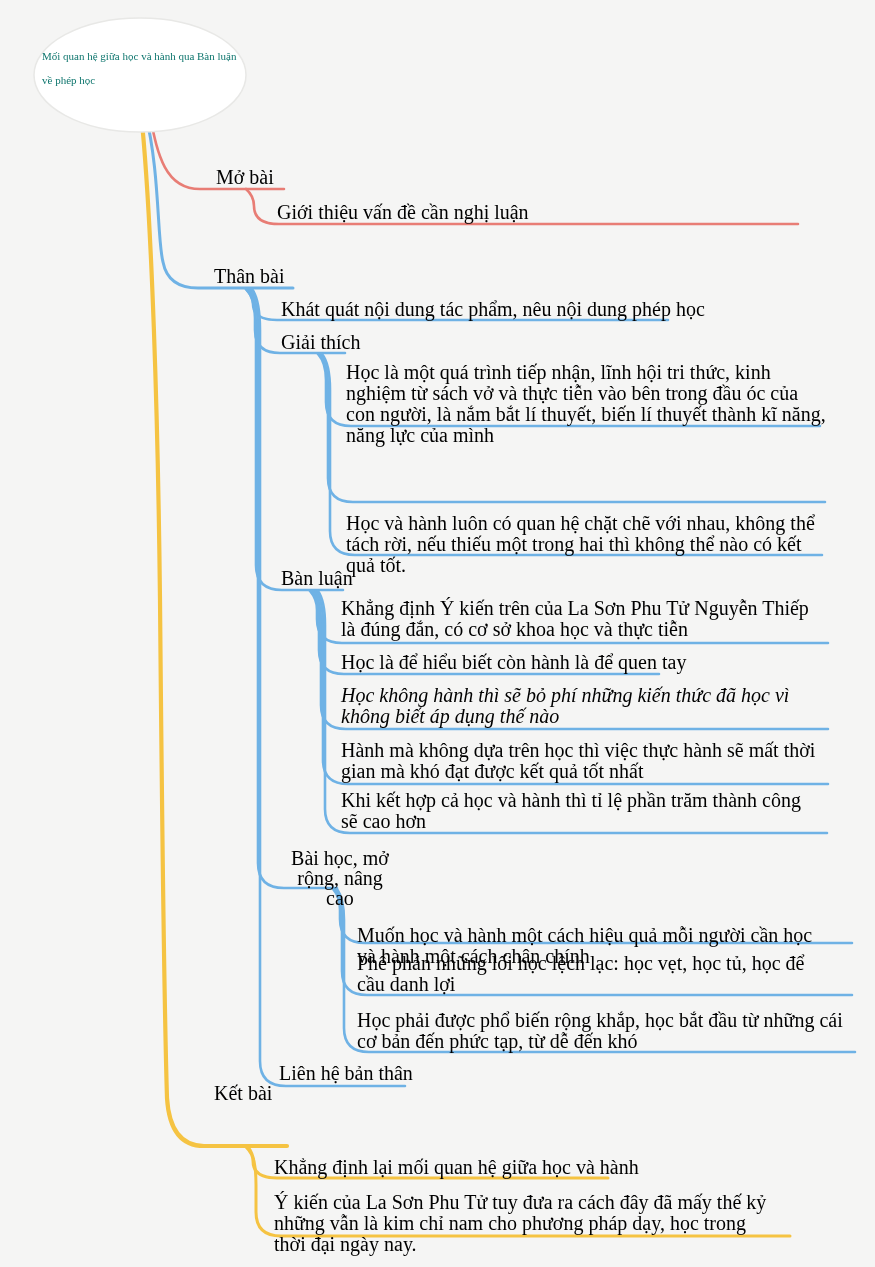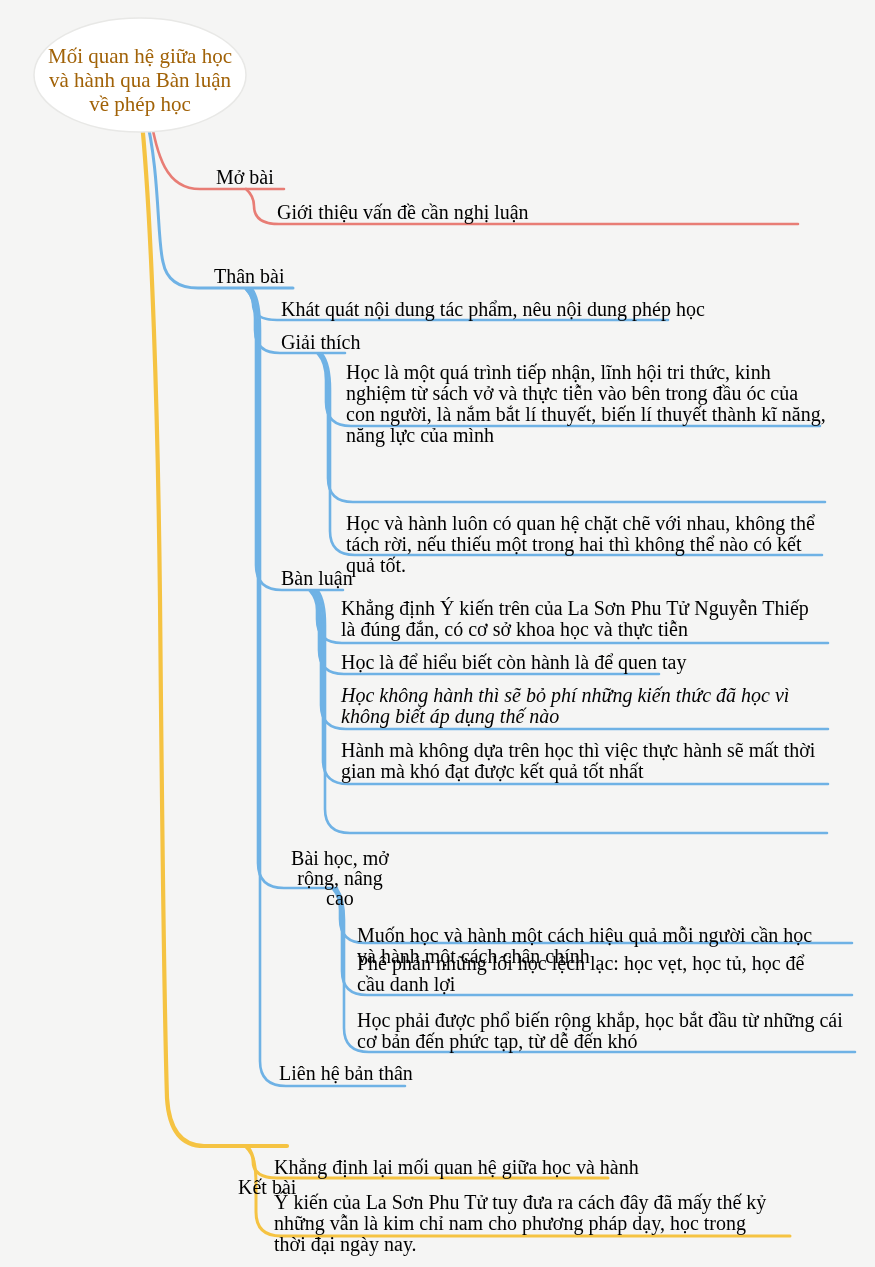--- a/index.html
+++ b/index.html
@@ -16,23 +16,22 @@
     position:absolute;
     color:#000000;
     font-size:20px;
     line-height:21px;
     cursor:default;
   }
   .label{white-space:nowrap;line-height:20px;}
   .root-label{
     position:absolute;
     left:42px;top:44px;width:196px;
-    text-align:center;
-    font-size:21px;line-height:24px;
-    color:#a16207;
+    font-size:11px;line-height:24px;
+    color:#0f766e;
   }
   .two-line-label{white-space:normal;line-height:20px;}
 </style>
 </head>
 <body>
 
 <div class="canvas">
 
   <svg class="wires" width="875" height="1267" viewBox="0 0 875 1267">
 
@@ -85,25 +84,26 @@
 
   <div class="node label" style="left:281px;top:332px;">Giải thích</div>
   <div class="node" style="left:346px;top:362px;width:482px;">Học là một quá trình tiếp nhận, lĩnh hội tri thức, kinh nghiệm từ sách vở và thực tiễn vào bên trong đầu óc của con người, là nắm bắt lí thuyết, biến lí thuyết thành kĩ năng, năng lực của mình</div>
   <div class="node" style="left:346px;top:513px;width:478px;">Học và hành luôn có quan hệ chặt chẽ với nhau, không thể tách rời, nếu thiếu một trong hai thì không thể nào có kết quả tốt.</div>
 
   <div class="node label" style="left:281px;top:568px;">Bàn luận</div>
   <div class="node" style="left:341px;top:598px;width:482px;">Khẳng định Ý kiến trên của La Sơn Phu Tử Nguyễn Thiếp là đúng đắn, có cơ sở khoa học và thực tiễn</div>
   <div class="node label" style="left:341px;top:652px;">Học là để hiểu biết còn hành là để quen tay</div>
   <div class="node" style="left:341px;top:685px;width:470px;font-style:italic;">Học không hành thì sẽ bỏ phí những kiến thức đã học vì không biết áp dụng thế nào</div>
   <div class="node" style="left:341px;top:740px;width:478px;">Hành mà không dựa trên học thì việc thực hành sẽ mất thời gian mà khó đạt được kết quả tốt nhất</div>
+  <div class="node" style="left:341px;top:790px;width:465px;">Khi kết hợp cả học và hành thì tỉ lệ phần trăm thành công sẽ cao hơn</div>
 
   <div class="node two-line-label" style="left:281px;top:848px;width:118px;text-align:center;">Bài học, mở rộng, nâng cao</div>
   <div class="node" style="left:357px;top:925px;width:478px;">Muốn học và hành một cách hiệu quả mỗi người cần học và hành một cách chân chính</div>
   <div class="node" style="left:357px;top:953px;width:470px;">Phê phán những lối học lệch lạc: học vẹt, học tủ, học để cầu danh lợi</div>
   <div class="node" style="left:357px;top:1010px;width:486px;">Học phải được phổ biến rộng khắp, học bắt đầu từ những cái cơ bản đến phức tạp, từ dễ đến khó</div>
 
   <div class="node label" style="left:279px;top:1063px;">Liên hệ bản thân</div>
 
-  <div class="node label" style="left:214px;top:1177px;margin-left:24px;">Kết bài</div>
+  <div class="node label" style="left:214px;top:1083px;">Kết bài</div>
   <div class="node label" style="left:274px;top:1157px;">Khẳng định lại mối quan hệ giữa học và hành</div>
   <div class="node" style="left:274px;top:1192px;width:505px;">Ý kiến của La Sơn Phu Tử tuy đưa ra cách đây đã mấy thế kỷ những vẫn là kim chỉ nam cho phương pháp dạy, học trong thời đại ngày nay.</div>
 
 </div>
 
 </body></html>

